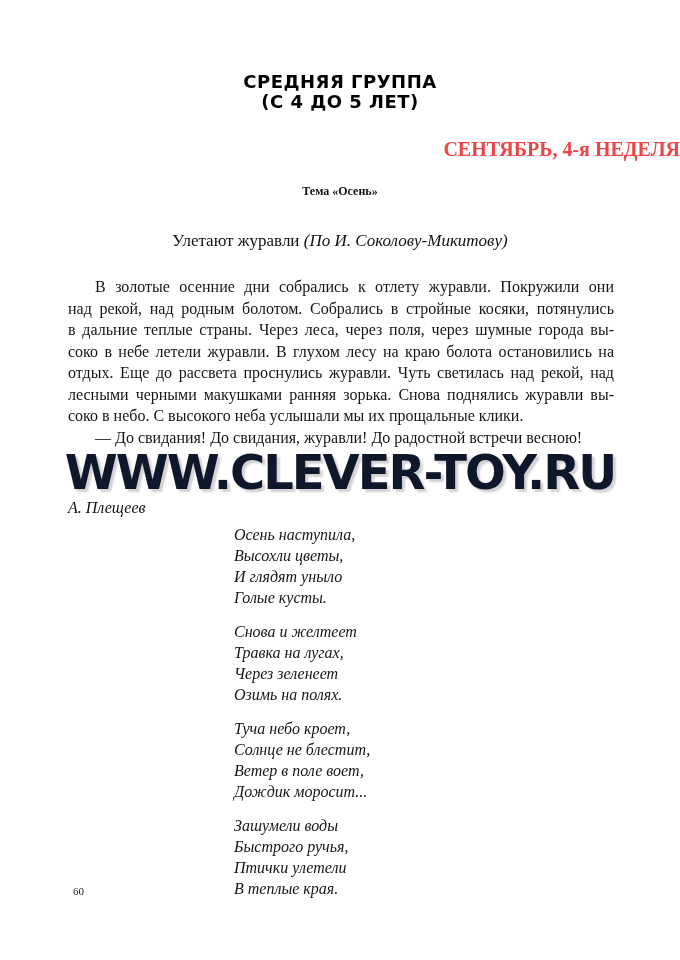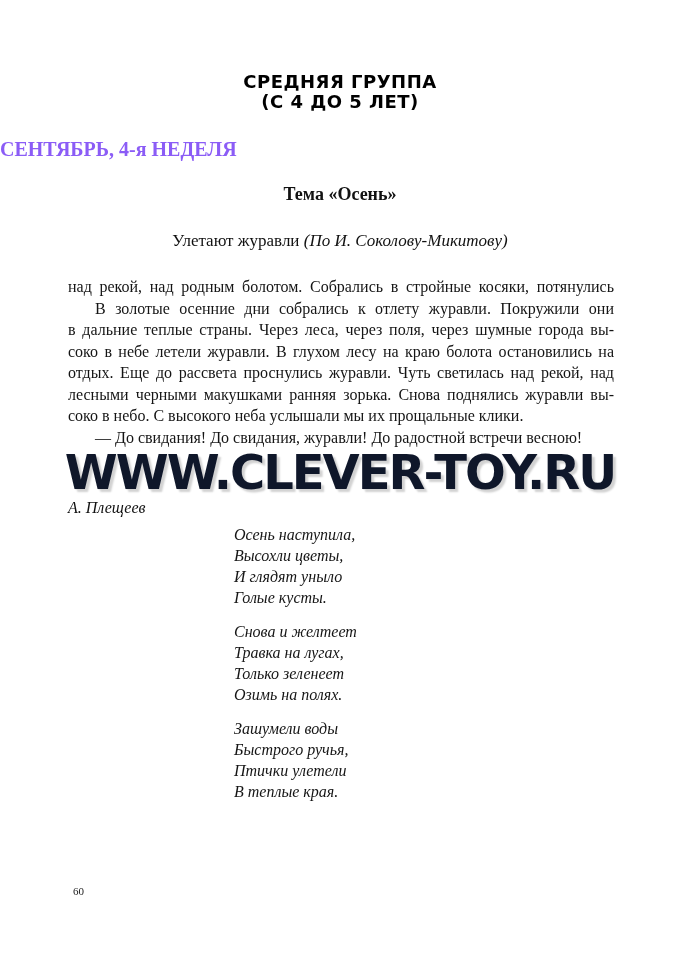--- a/index.html
+++ b/index.html
@@ -22,33 +22,33 @@
     font-size: 18px;
     line-height: 20px;
     letter-spacing: 0.5px;
     color: #000;
     z-index: 2;
   }
 
   .week-title {
     position: absolute;
     top: 138px; left: 0; width: 680px;
-    text-align: left;
+    text-align: right;
     font-weight: bold;
     font-size: 20px;
-    color: #8b5cf6;
+    color: #ef4444;
     z-index: 2;
   }
 
   .theme-title {
     position: absolute;
     top: 184px; left: 0; width: 680px;
     text-align: center;
     font-weight: bold;
-    font-size: 18px;
+    font-size: 12px;
     color: #111;
     z-index: 2;
   }
 
   .story-head {
     position: absolute;
     top: 231px; left: 0; width: 680px;
     text-align: center;
     font-size: 17px;
     color: #111;
@@ -127,22 +127,22 @@
 
   <div class="theme-title">Тема «Осень»</div>
 
   <div class="story-head">
     <span class="story-title">Улетают журавли</span>
     <span> </span>
     <span class="story-attribution">(По И. Соколову-Микитову)</span>
   </div>
 
   <div class="story">
+    <div class="story-line indent">В золотые осенние дни собрались к отлету журавли. Покружили они</div>
     <div class="story-line">над рекой, над родным болотом. Собрались в стройные косяки, потянулись</div>
-    <div class="story-line indent">В золотые осенние дни собрались к отлету журавли. Покружили они</div>
     <div class="story-line">в дальние теплые страны. Через леса, через поля, через шумные города вы-</div>
     <div class="story-line">соко в небе летели журавли. В глухом лесу на краю болота остановились на</div>
     <div class="story-line">отдых. Еще до рассвета проснулись журавли. Чуть светилась над рекой, над</div>
     <div class="story-line">лесными черными макушками ранняя зорька. Снова поднялись журавли вы-</div>
     <div class="story-line no-just">соко в небо. С высокого неба услышали мы их прощальные клики.</div>
     <div class="story-line no-just indent">— До свидания! До свидания, журавли! До радостной встречи весною!</div>
   </div>
 
   <div class="watermark">WWW.CLEVER-TOY.RU</div>
 
@@ -151,22 +151,28 @@
   <div class="poem">
     <div class="stanza">
       <div>Осень наступила,</div>
       <div>Высохли цветы,</div>
       <div>И глядят уныло</div>
       <div>Голые кусты.</div>
     </div>
     <div class="stanza">
       <div>Снова и желтеет</div>
       <div>Травка на лугах,</div>
-      <div>Только зеленеет</div>
+      <div>Через зеленеет</div>
       <div>Озимь на полях.</div>
+    </div>
+    <div class="stanza">
+      <div>Туча небо кроет,</div>
+      <div>Солнце не блестит,</div>
+      <div>Ветер в поле воет,</div>
+      <div>Дождик моросит...</div>
     </div>
     <div class="stanza">
       <div>Зашумели воды</div>
       <div>Быстрого ручья,</div>
       <div>Птички улетели</div>
       <div>В теплые края.</div>
     </div>
   </div>
 
   <div class="page-number">60</div>

